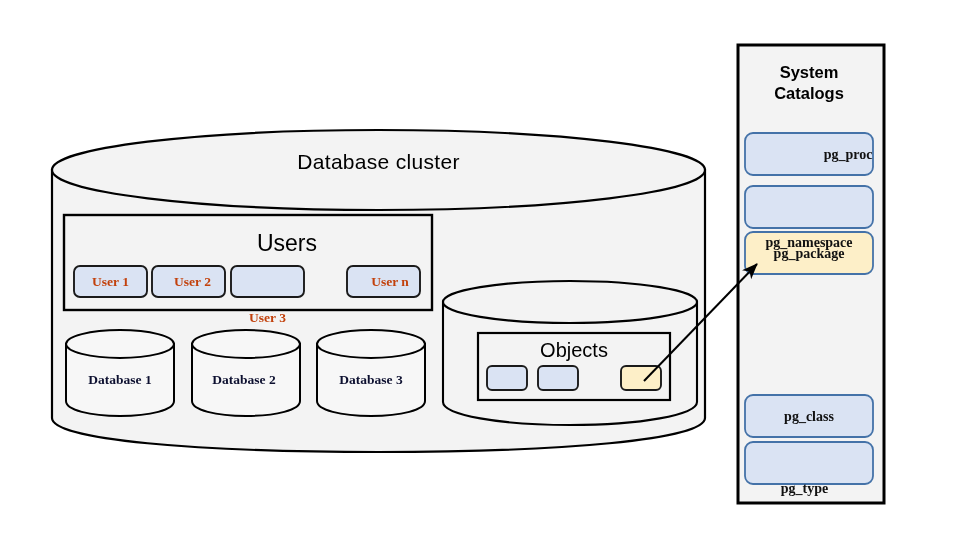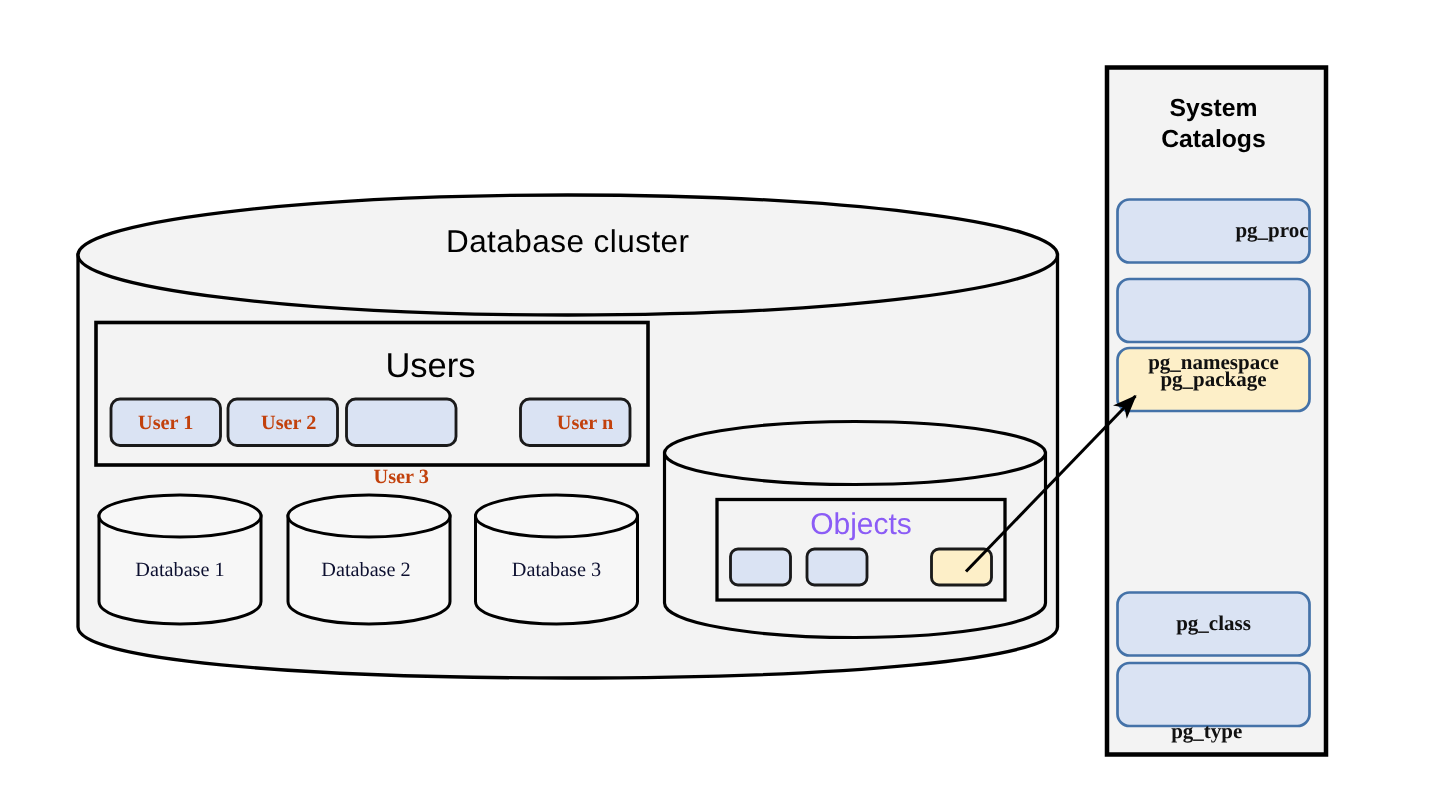--- a/index.html
+++ b/index.html
@@ -54,32 +54,32 @@
     font-family: "Liberation Serif", serif;
     font-size: 13.5px;
     font-weight: bold;
     color: #c2410c;
   }
 
   
   .db-label {
     font-family: "Liberation Serif", serif;
     font-size: 13.5px;
-    font-weight: normal;
+    font-weight: bold;
     color: #0d1030;
   }
 
   
   #objects-title {
     left: 478px;
     top: 339px;
     width: 192px;
     font-family: "Liberation Sans", sans-serif;
     font-size: 20px;
-    color: #8b5cf6;
+    color: #000000;
   }
 
   
   #catalogs-title {
     left: 744px;
     top: 62px;
     width: 130px;
     font-family: "Liberation Sans", sans-serif;
     font-size: 16.5px;
     font-weight: bold;

